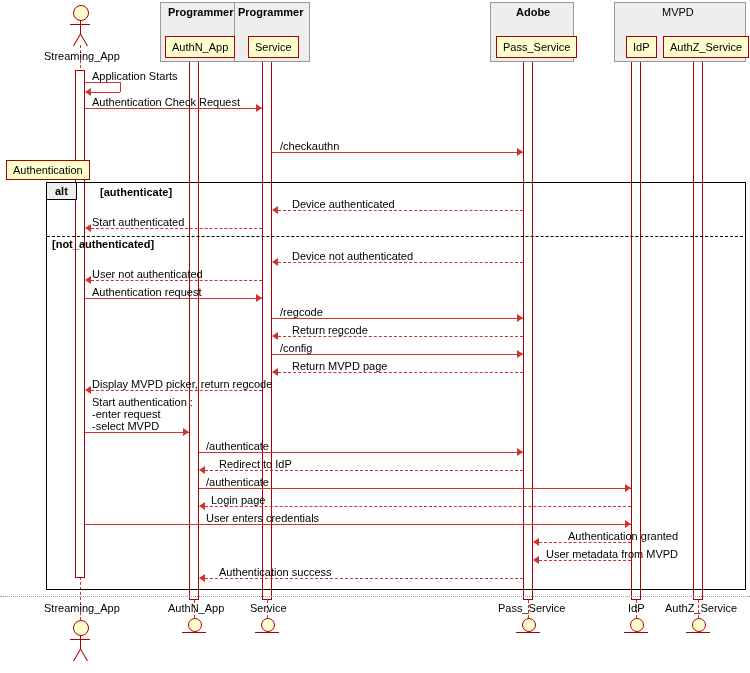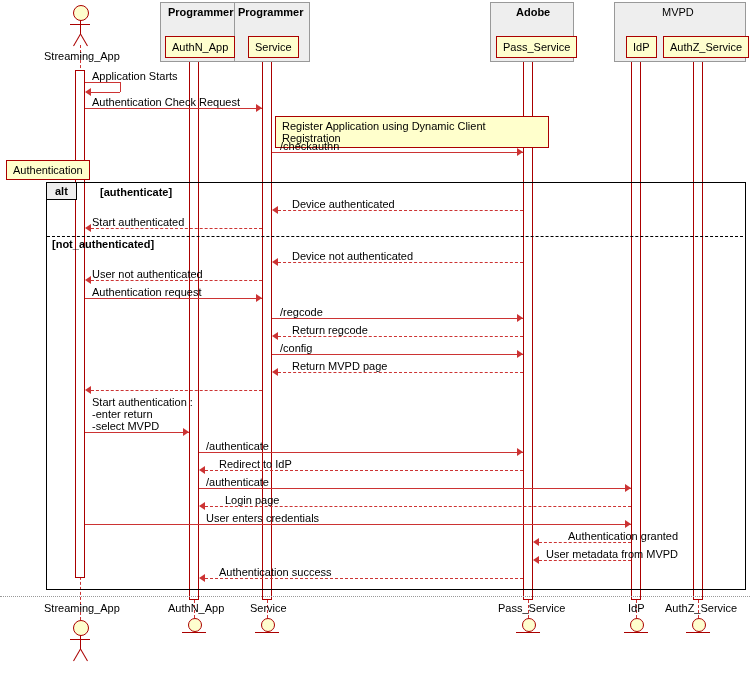--- a/index.html
+++ b/index.html
@@ -86,21 +86,20 @@
   <div class="msg-label" style="left:92px;top:70px">Application Starts</div>
   <div class="msg-line" style="left:85px;top:82px;width:35px"></div>
   <div class="msg-line" style="left:120px;top:82px;width:0;height:10px;border-top:none;border-left:1px solid #c33"></div>
   <div class="msg-line" style="left:90px;top:92px;width:30px"></div>
   <div class="arrow-l" style="left:85px;top:88px"></div>
 
   <div class="msg-label" style="left:92px;top:96px">Authentication Check Request</div>
   <div class="msg-line" style="left:85px;top:108px;width:177px"></div>
   <div class="arrow-r" style="left:256px;top:104px"></div>
 
-  <div class="note" style="left:275px;top:116px;width:260px"><span>Register Application using Dynamic Client Registration</span></div>
 
   <div class="msg-label" style="left:280px;top:140px">/checkauthn</div>
   <div class="msg-line" style="left:272px;top:152px;width:251px"></div>
   <div class="arrow-r" style="left:517px;top:148px"></div>
 
   <div class="note" style="left:6px;top:160px"><span>Authentication</span></div>
 
   <div class="alt-frame" style="left:46px;top:182px;width:698px;height:406px"></div>
   <div class="alt-tag" style="left:47px;top:183px">alt</div>
   <div class="alt-cond" style="left:100px;top:186px">[authenticate]</div>
@@ -137,42 +136,43 @@
   <div class="arrow-l" style="left:272px;top:332px"></div>
 
   <div class="msg-label" style="left:280px;top:342px">/config</div>
   <div class="msg-line" style="left:272px;top:354px;width:251px"></div>
   <div class="arrow-r" style="left:517px;top:350px"></div>
 
   <div class="msg-label" style="left:292px;top:360px">Return MVPD page</div>
   <div class="msg-line dashed" style="left:278px;top:372px;width:245px"></div>
   <div class="arrow-l" style="left:272px;top:368px"></div>
 
+  <div class="msg-label" style="left:92px;top:378px">Display MVPD picker, return regcode</div>
   <div class="msg-line dashed" style="left:91px;top:390px;width:171px"></div>
   <div class="arrow-l" style="left:85px;top:386px"></div>
 
   <div class="msg-label" style="left:92px;top:396px">Start authentication :</div>
-  <div class="msg-label" style="left:92px;top:408px">-enter return</div>
+  <div class="msg-label" style="left:92px;top:408px">-enter request</div>
   <div class="msg-label" style="left:92px;top:420px">-select MVPD</div>
   <div class="msg-line" style="left:85px;top:432px;width:104px"></div>
   <div class="arrow-r" style="left:183px;top:428px"></div>
 
   <div class="msg-label" style="left:206px;top:440px">/authenticate</div>
   <div class="msg-line" style="left:199px;top:452px;width:324px"></div>
   <div class="arrow-r" style="left:517px;top:448px"></div>
 
   <div class="msg-label" style="left:219px;top:458px">Redirect to IdP</div>
   <div class="msg-line dashed" style="left:205px;top:470px;width:318px"></div>
   <div class="arrow-l" style="left:199px;top:466px"></div>
 
   <div class="msg-label" style="left:206px;top:476px">/authenticate</div>
   <div class="msg-line" style="left:199px;top:488px;width:432px"></div>
   <div class="arrow-r" style="left:625px;top:484px"></div>
 
-  <div class="msg-label" style="left:225px;top:494px">Login page</div>
+  <div class="msg-label" style="left:211px;top:494px">Login page</div>
   <div class="msg-line dashed" style="left:205px;top:506px;width:426px"></div>
   <div class="arrow-l" style="left:199px;top:502px"></div>
 
   <div class="msg-label" style="left:206px;top:512px">User enters credentials</div>
   <div class="msg-line" style="left:85px;top:524px;width:546px"></div>
   <div class="arrow-r" style="left:625px;top:520px"></div>
 
   <div class="msg-label" style="left:568px;top:530px">Authentication granted</div>
   <div class="msg-line dashed" style="left:539px;top:542px;width:92px"></div>
   <div class="arrow-l" style="left:533px;top:538px"></div>

